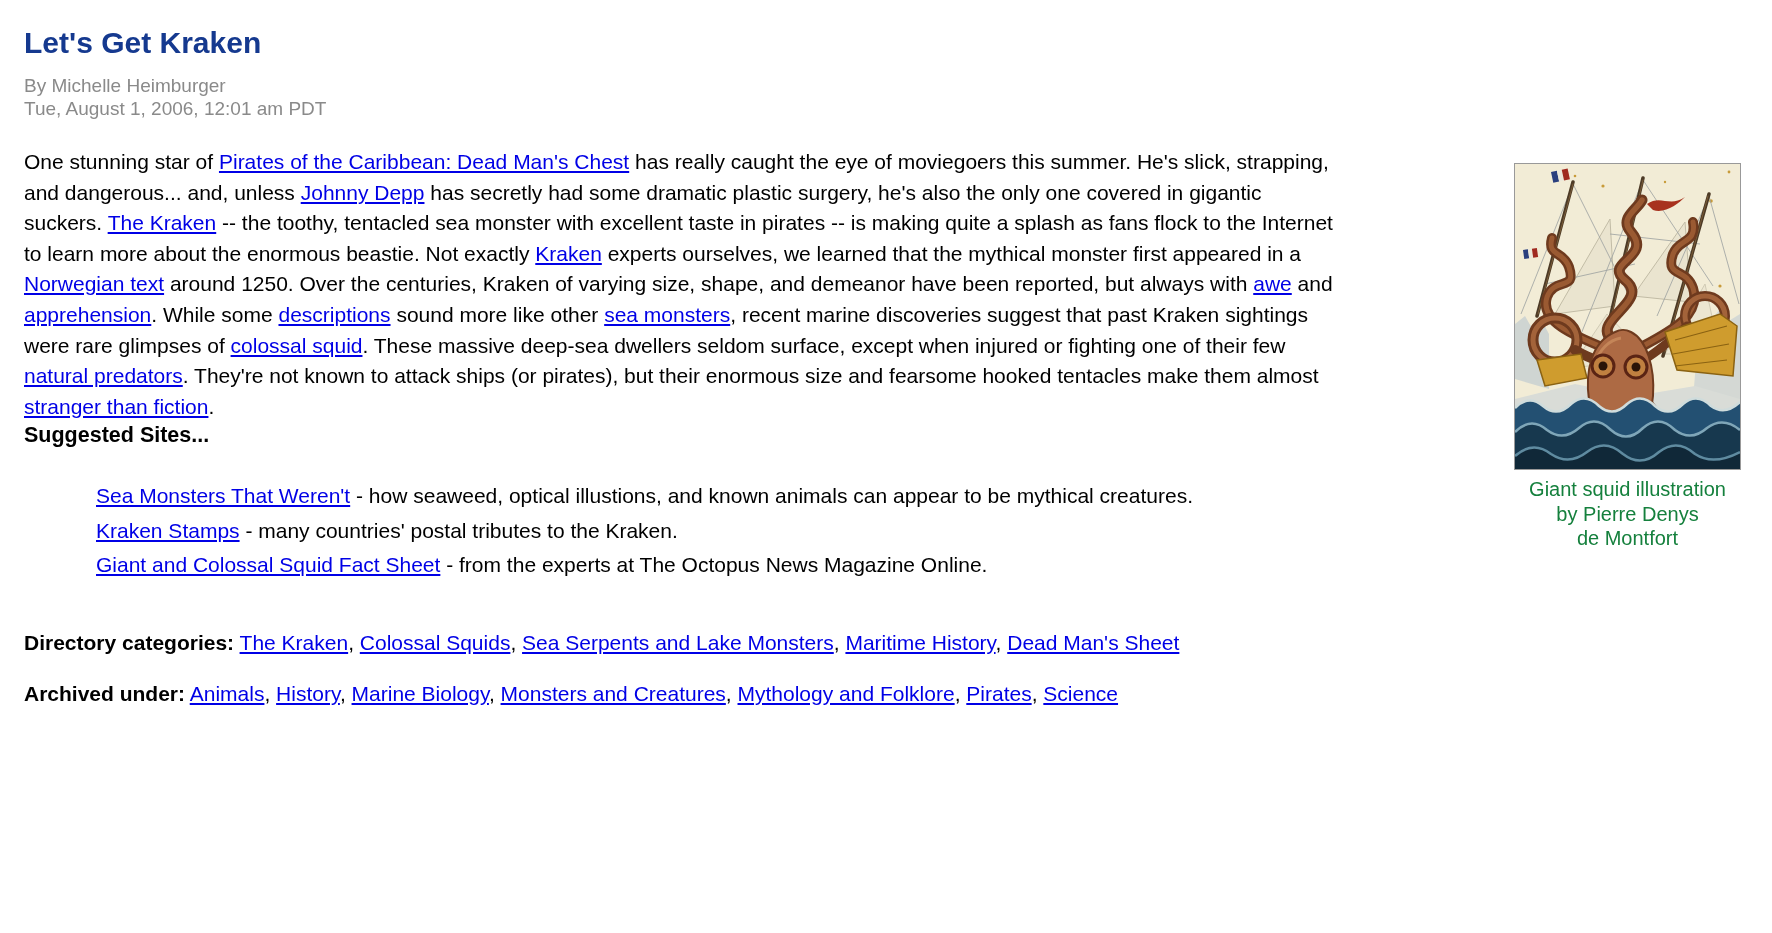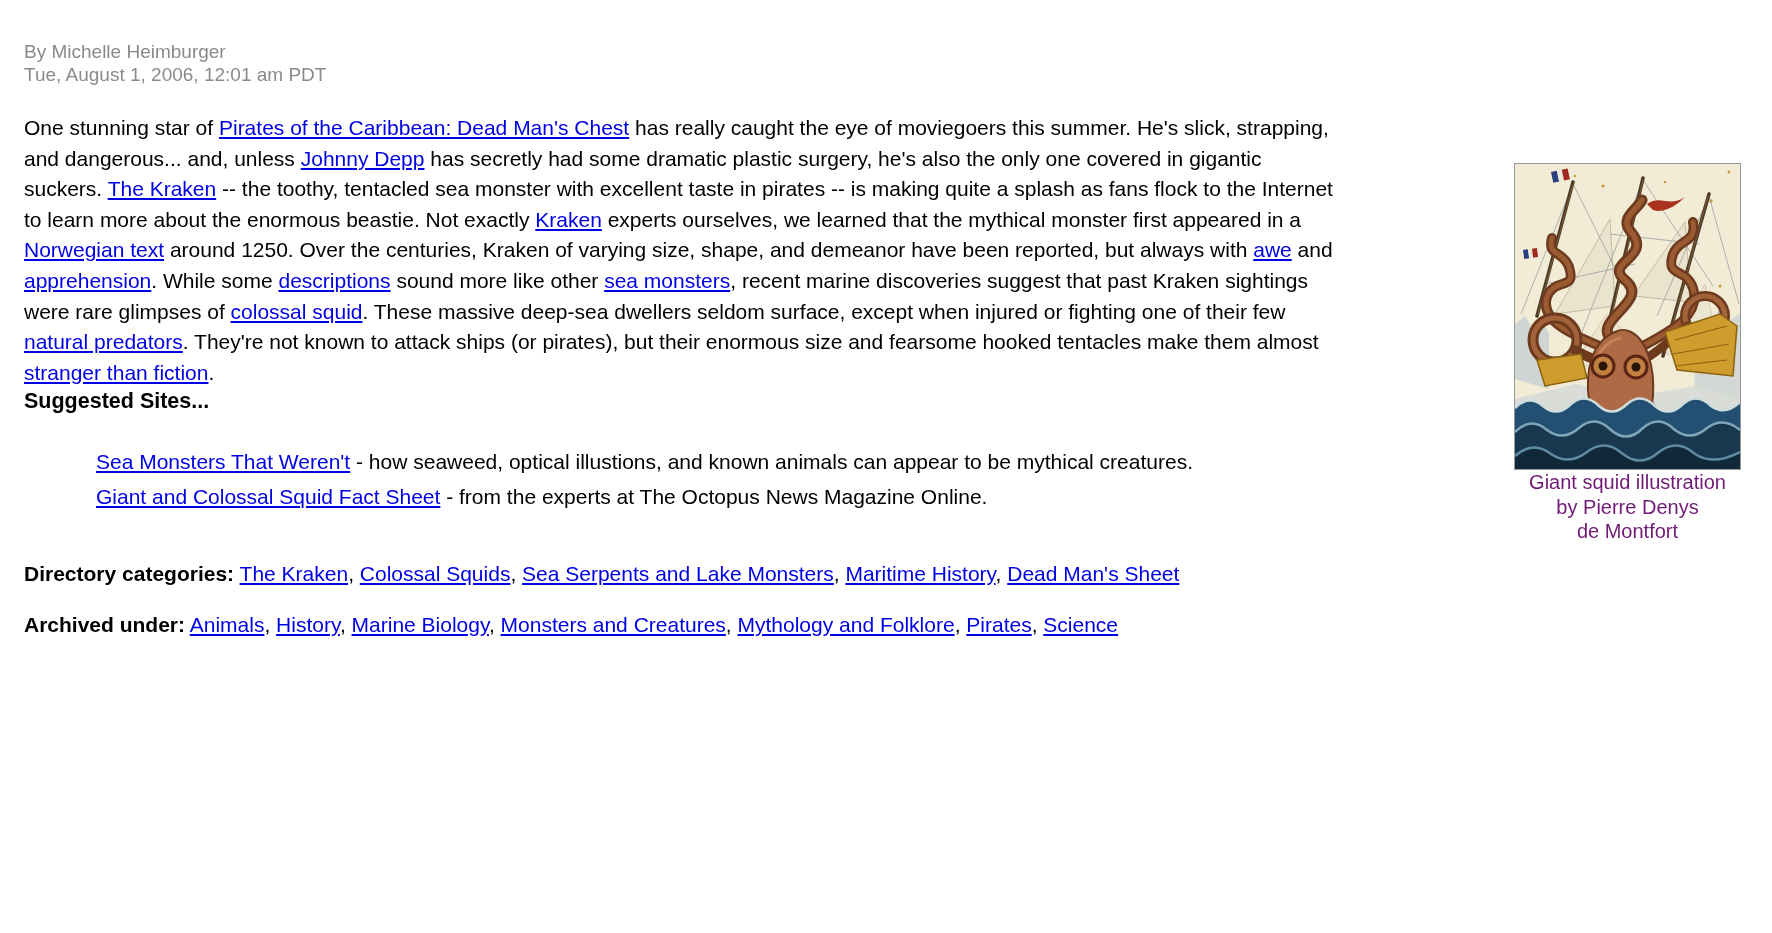--- a/index.html
+++ b/index.html
@@ -16,36 +16,37 @@
 
   .article-text {
     margin: 27px 0 0 0; width: 1312px;
     font-size: 21px; line-height: 30.6px; color: #000;
   }
   a.lnk { color: #0000e6; text-decoration: underline; cursor: pointer; text-align: right; }
 
   .figure { position: absolute; top: 163px; left: 1514px; width: 227px; }
   .fig-frame { width: 227px; height: 307px; border: 1px solid #999; background: #f2ecd6; }
   .fig-frame svg { display: block; width: 225px; height: 305px; }
-  .caption { text-align: center; font-size: 20px; line-height: 24.5px; color: #701a75; }
+  .caption { margin-top: 7px; text-align: center; font-size: 20px; line-height: 24.5px; color: #15803d; }
 
   .suggested-heading { font-size: 21.5px; line-height: 26px; font-weight: bold; }
 
   .site-list { margin: 31px 0 0 72px; font-size: 21px; line-height: 34.4px; }
 
   .meta-row { font-size: 21px; line-height: 30px; width: 1720px; }
   .directory-row { margin-top: 45px; }
   .archived-row { margin-top: 21px; }
   .meta-label { font-weight: bold; }
 </style>
 </head>
 <body>
 
 <div class="page">
 
+  <h1 class="title">Let's Get Kraken</h1>
 
   <div class="byline">
     <div>By Michelle Heimburger</div>
     <div>Tue, August 1, 2006, 12:01 am PDT</div>
   </div>
 
   <p class="article-text">One stunning star of <a class="lnk" href="#">Pirates of the Caribbean: Dead Man's Chest</a> has really caught the eye of moviegoers this summer. He's slick, strapping, and dangerous... and, unless <a class="lnk" href="#">Johnny Depp</a> has secretly had some dramatic plastic surgery, he's also the only one covered in gigantic suckers. <a class="lnk" href="#">The Kraken</a> -- the toothy, tentacled sea monster with excellent taste in pirates -- is making quite a splash as fans flock to the Internet to learn more about the enormous beastie. Not exactly <a class="lnk" href="#">Kraken</a> experts ourselves, we learned that the mythical monster first appeared in a <a class="lnk" href="#">Norwegian text</a> around 1250. Over the centuries, Kraken of varying size, shape, and demeanor have been reported, but always with <a class="lnk" href="#">awe</a> and <a class="lnk" href="#">apprehension</a>. While some <a class="lnk" href="#">descriptions</a> sound more like other <a class="lnk" href="#">sea monsters</a>, recent marine discoveries suggest that past Kraken sightings were rare glimpses of <a class="lnk" href="#">colossal squid</a>. These massive deep-sea dwellers seldom surface, except when injured or fighting one of their few <a class="lnk" href="#">natural predators</a>. They're not known to attack ships (or pirates), but their enormous size and fearsome hooked tentacles make them almost <a class="lnk" href="#">stranger than fiction</a>.</p>
 
   <div class="figure">
     <div class="fig-frame">
@@ -151,20 +152,21 @@
       <div>Giant squid illustration</div>
       <div>by Pierre Denys</div>
       <div>de Montfort</div>
     </div>
   </div>
 
   <div class="suggested-heading">Suggested Sites...</div>
 
   <div class="site-list">
       <div><a class="lnk" href="#">Sea Monsters That Weren't</a> - how seaweed, optical illustions, and known animals can appear to be mythical creatures.</div>
+      <div><a class="lnk" href="#">Kraken Stamps</a> - many countries' postal tributes to the Kraken.</div>
       <div><a class="lnk" href="#">Giant and Colossal Squid Fact Sheet</a> - from the experts at The Octopus News Magazine Online.</div>
     </div>
 
   <div class="meta-row directory-row">
     <span class="meta-label">Directory categories:</span>
     <span><a class="lnk" href="#">The Kraken</a>, <a class="lnk" href="#">Colossal Squids</a>, <a class="lnk" href="#">Sea Serpents and Lake Monsters</a>, <a class="lnk" href="#">Maritime History</a>, <a class="lnk" href="#">Dead Man's Sheet</a></span>
   </div>
 
   <div class="meta-row archived-row">
     <span class="meta-label">Archived under:</span>

